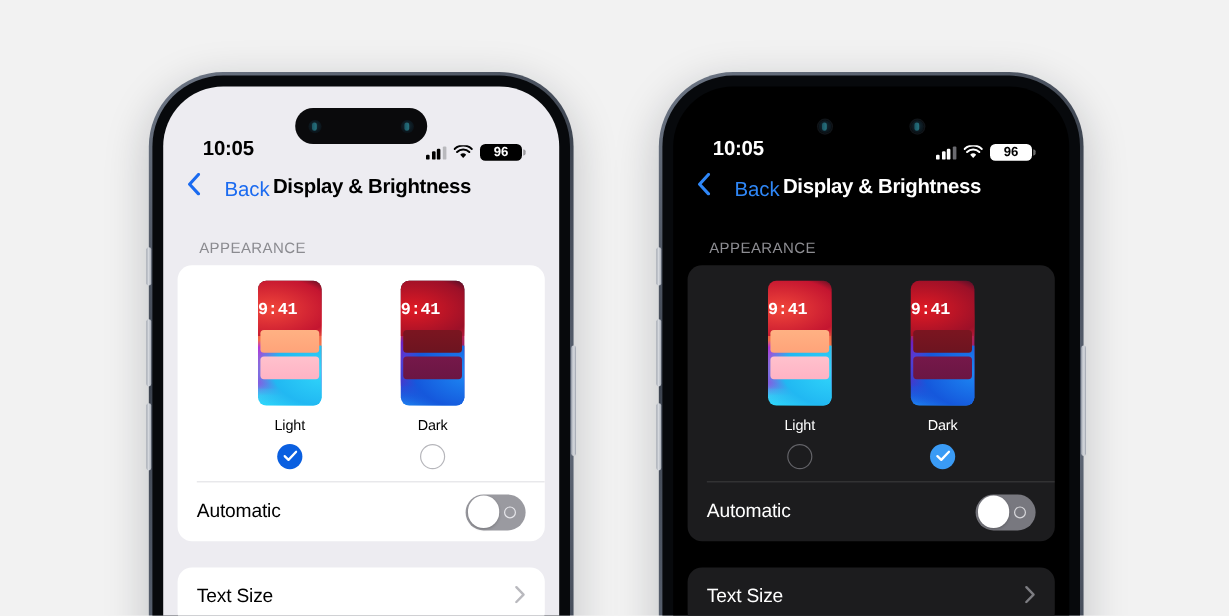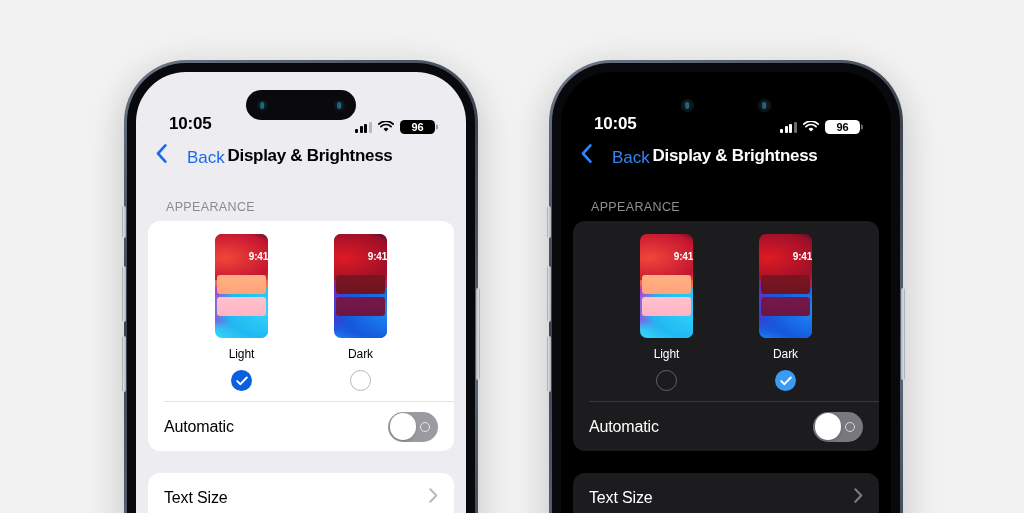--- a/index.html
+++ b/index.html
@@ -220,26 +220,27 @@
   .thumb {
     width: 53px; height: 104px;
     border-radius: 7px;
     margin: 0 auto;
     position: relative;
     overflow: hidden;
   }
   .thumb .wp-time {
     position: absolute;
     top: 17px; left: 0; right: 0;
-    text-align: right;
+    text-align: left;
     color: #fff;
-    font-size: 10px;
+    font-size: 14px;
     font-weight: bold;
     letter-spacing: -0.2px;
     z-index: 4;
+    font-family: Liberation Mono, monospace;
   }
   .widget {
     position: absolute;
     left: 2px; right: 2px;
     height: 19px;
     border-radius: 3px;
     z-index: 3;
   }
 
   

